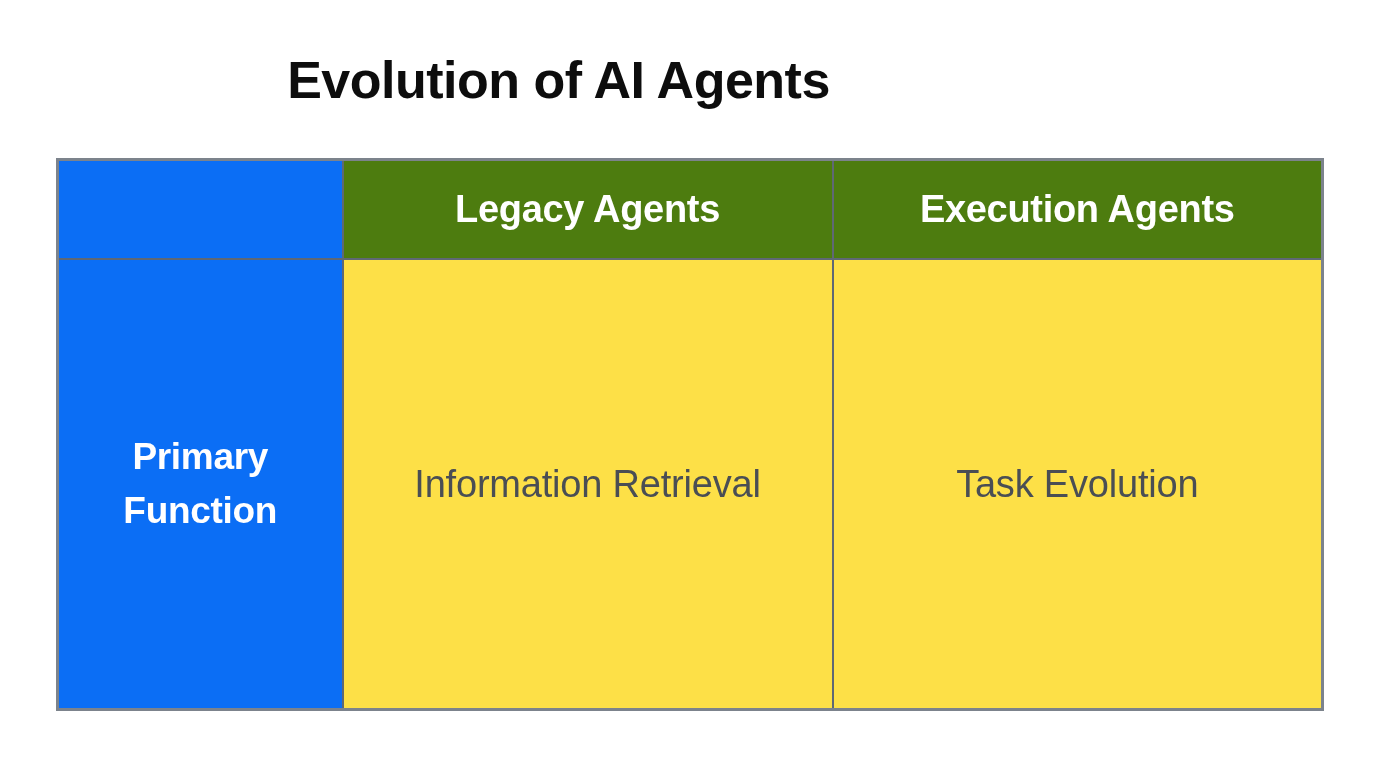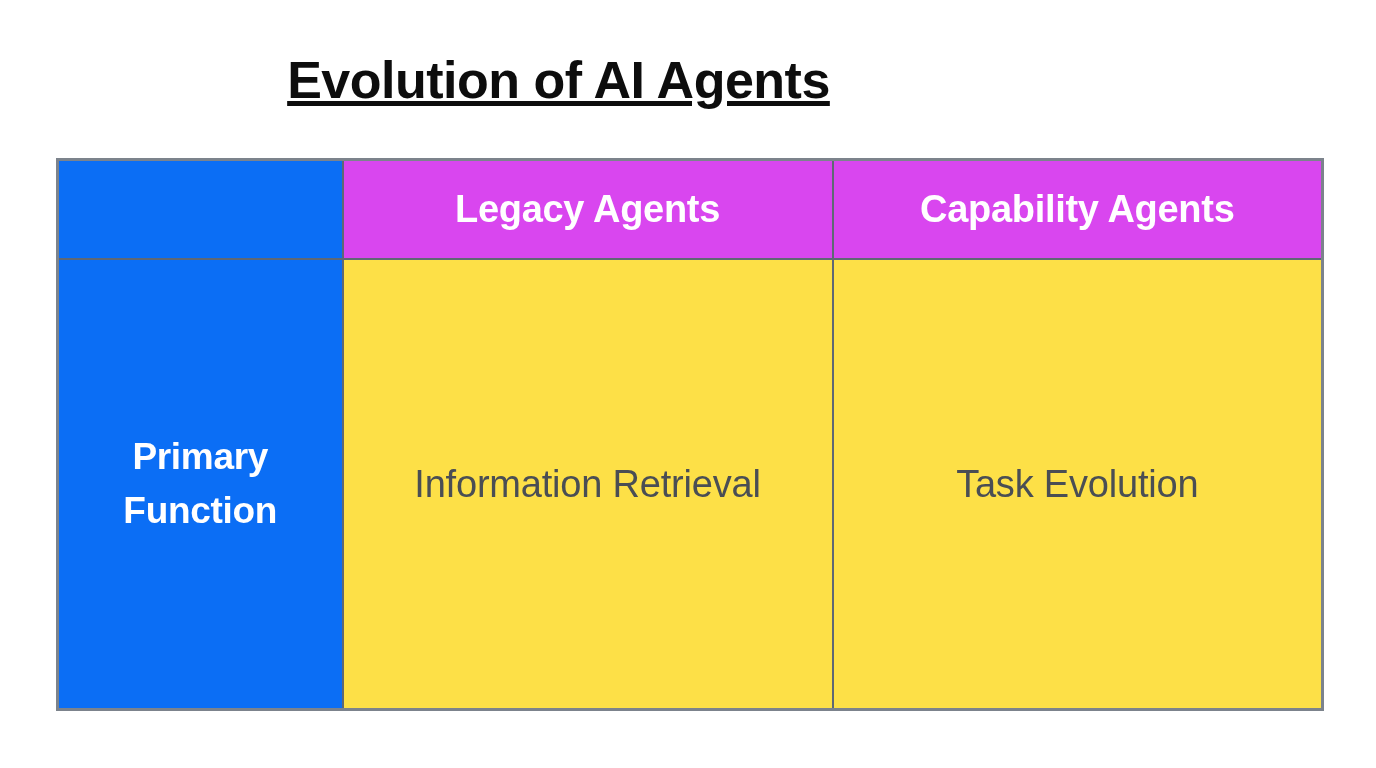--- a/index.html
+++ b/index.html
@@ -27,21 +27,20 @@
     left: 0;
     top: 48px;
     width: 1117px;
     text-align: center;
     font-size: 52px;
     font-weight: 700;
     letter-spacing: -0.5px;
     color: #0d0d0d;
     line-height: 64px;
     white-space: nowrap;
-    text-decoration: underline;
   }
 
   .table-wrap {
     position: absolute;
     left: 56px;
     top: 158px;
     width: 1264px;
     height: 553px;
   }
 
@@ -66,21 +65,21 @@
   }
 
   
   tr.header-row { height: 99px; }
 
   th.corner-cell {
     background: #0b6ef5;
   }
 
   th.header-cell {
-    background: #d946ef;
+    background: #4d7c0f;
     color: #ffffff;
     font-size: 38px;
     font-weight: 700;
     letter-spacing: -0.3px;
     line-height: 44px;
   }
 
   
   tr.body-row { height: 151px; }
 
@@ -117,21 +116,21 @@
     <table class="comparison">
       <colgroup>
         <col class="c-label">
         <col class="c-data">
         <col class="c-data">
       </colgroup>
       <thead>
         <tr class="header-row">
           <th class="corner-cell"></th>
           <th class="header-cell">Legacy Agents</th>
-          <th class="header-cell">Capability Agents</th>
+          <th class="header-cell">Execution Agents</th>
         </tr>
       </thead>
       <tbody>
         <tr class="body-row">
           <td class="row-label">
             <span class="label-line">Primary</span>
             <span class="label-line">Function</span>
           </td>
           <td class="data-cell">Information Retrieval</td>
           <td class="data-cell">Task Evolution</td>

